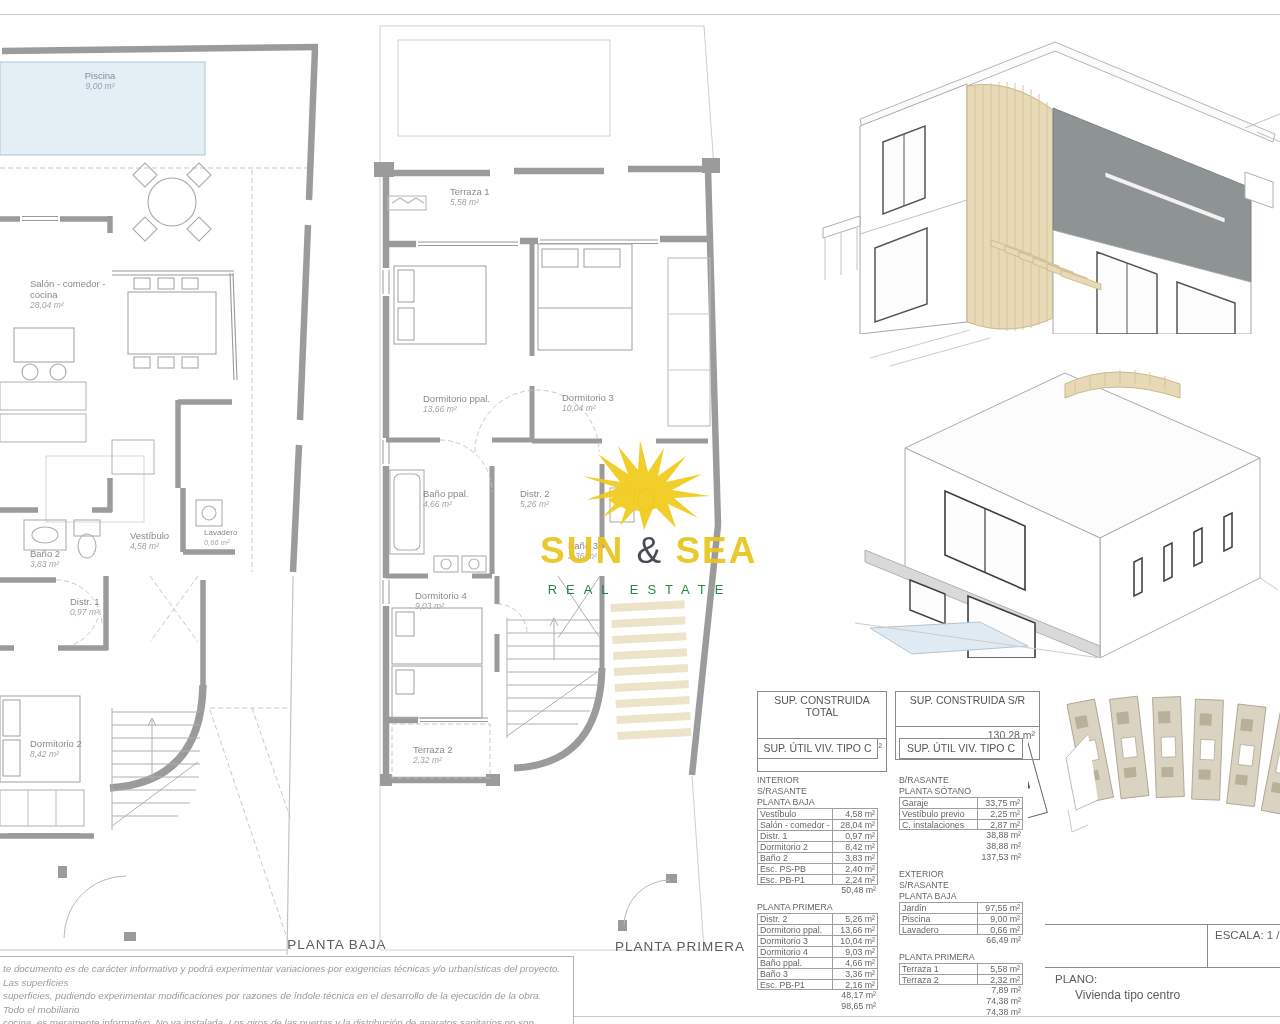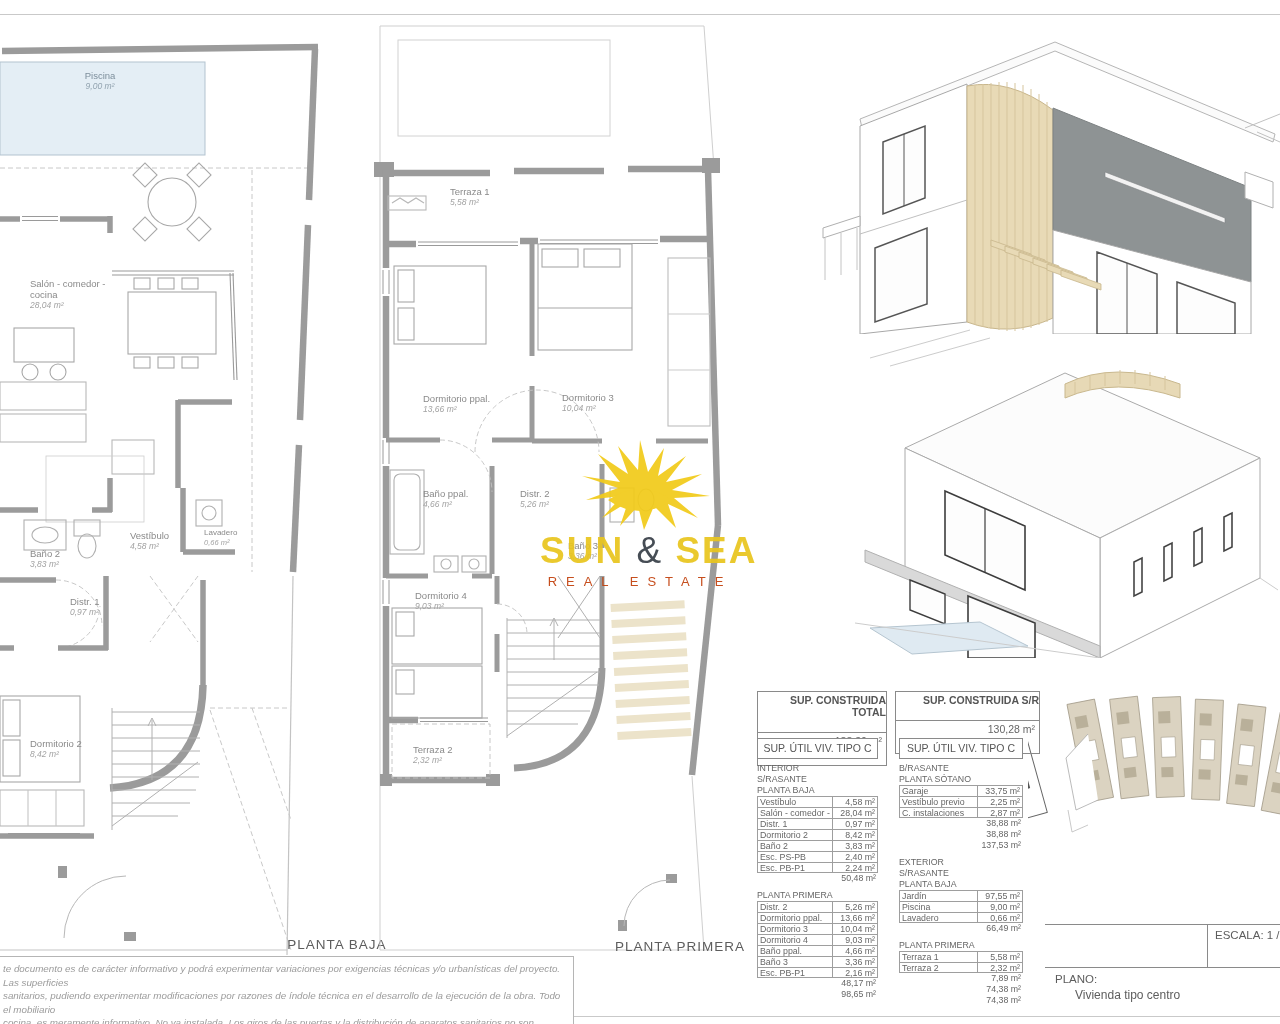--- a/index.html
+++ b/index.html
@@ -11,26 +11,26 @@
   .room-label{position:absolute;font-size:9.5px;line-height:11px;color:#8a8a8a;white-space:nowrap;}
   .room-label .rl-a{font-style:italic;font-size:8.5px;color:#a3a3a3;}
   .room-label.pool{color:#7e8f9c;text-align:center;}
   .room-label.pool .rl-a{color:#93a4b0;}
   .room-label.small{font-size:8px;line-height:9.5px;}
   .room-label.small .rl-a{font-size:7.5px;}
   
   .plan-title{position:absolute;font-size:13.5px;letter-spacing:1px;color:#5d5d5d;text-align:center;}
   
   .box-construida{position:absolute;font-size:10.5px;color:#555;}
-  .bc-header{border:1px solid #8a8a8a;text-align:right;padding:2px 0 14px;background:#fff;font-weight:bold;}
+  .bc-header{border:1px solid #8a8a8a;text-align:center;padding:2px 0 20px;background:#fff;}
   .bc-value{border:1px solid #8a8a8a;border-top:none;text-align:right;padding:2px 4px 18px 0;color:#666;}
   
   .util-table{position:absolute;font-size:8.8px;color:#666;}
   .ut-header{border:1px solid #8a8a8a;text-align:center;font-size:10.5px;color:#555;
-             padding:3px 0 4px;margin-bottom:4px;background:#fff;}
+             padding:3px 0 4px;margin-bottom:16px;background:#fff;}
   .t-label{height:11px;line-height:11px;white-space:nowrap;}
   .t-row{display:flex;height:11px;line-height:10px;}
   .t-row .t-name{flex:1;border:1px solid #9e9e9e;border-bottom:none;padding:0 2px;
                  white-space:nowrap;overflow:hidden;}
   .t-row .t-val{width:40px;border:1px solid #9e9e9e;border-bottom:none;border-left:none;
                 text-align:right;padding:0 2px;}
   .t-row.last-of-run .t-name,.t-row.last-of-run .t-val{border-bottom:1px solid #9e9e9e;}
   .t-sum{height:11px;line-height:11px;text-align:right;padding-right:2px;}
   .t-gap{height:6px;}
   
@@ -41,21 +41,21 @@
   .tb-divider{position:absolute;top:0;bottom:0;width:1px;background:#8a8a8a;}
   .tb-escala{position:absolute;top:4px;white-space:nowrap;}
   
   .disclaimer{position:absolute;border:1px solid #b5b5b5;padding:5px 10px 6px 14px;
               font-style:italic;font-size:9.8px;line-height:13.5px;color:#9b9b9b;background:#fff;}
   
   .logo{position:absolute;text-align:center;opacity:.93;pointer-events:none;}
   .logo-text{font-size:37px;font-weight:bold;letter-spacing:2px;line-height:34px;white-space:nowrap;}
   .logo-text .y{color:#e9c51f;}
   .logo-text .amp{color:#394049;font-weight:normal;}
-  .logo-sub{margin-top:6px;font-size:13px;letter-spacing:9px;color:#c2410c;white-space:nowrap;}
+  .logo-sub{margin-top:14px;font-size:13px;letter-spacing:9px;color:#15803d;white-space:nowrap;}
 </style>
 </head>
 <body>
 
 <div class="sheet">
 
   <div class="rule" style="top:14px"></div>
   <div class="rule" style="top:1016px"></div>
 
   <svg class="abs" style="left:0;top:20px" width="340" height="935" viewBox="0 0 340 935">
@@ -637,17 +637,17 @@
     <div class="tb-left">
       <div>PLANO:</div>
       <div class="tb-plano-value">Vivienda tipo centro</div>
     </div>
     <div class="tb-divider" style="left:162px"></div>
     <div class="tb-escala" style="left:170px">ESCALA: 1 / 75</div>
   </div>
 
   <div class="disclaimer" style="left:-12px;top:956px;width:560px">
     <div>te documento es de carácter informativo y podrá experimentar variaciones por exigencias técnicas y/o urbanísticas del proyecto. Las superficies</div>
-    <div>sanitarios, pudiendo experimentar modificaciones por razones de índole técnica en el desarrollo de la ejecución de la obra. Todo el mobiliario</div>
+    <div>superficies, pudiendo experimentar modificaciones por razones de índole técnica en el desarrollo de la ejecución de la obra. Todo el mobiliario</div>
     <div>cocina, es meramente informativo. No va instalada. Los giros de las puertas y la distribución de aparatos sanitarios no son vinculantes.</div>
   </div>
 
 </div>
 
 </body></html>

